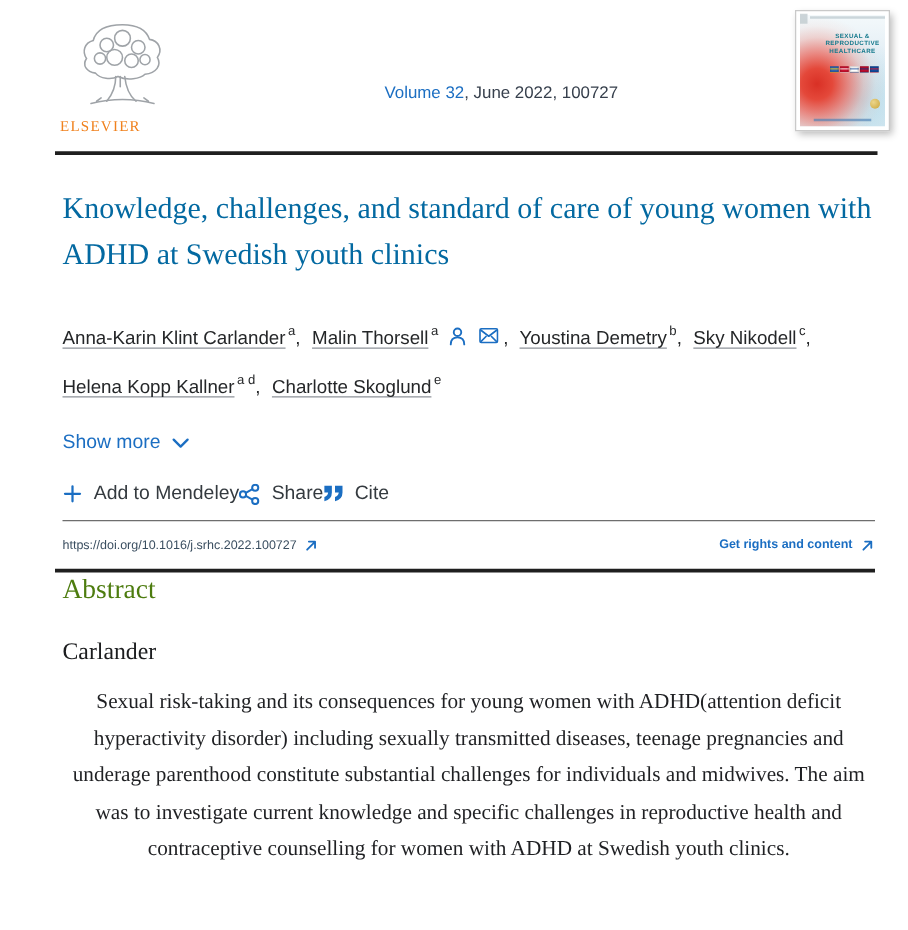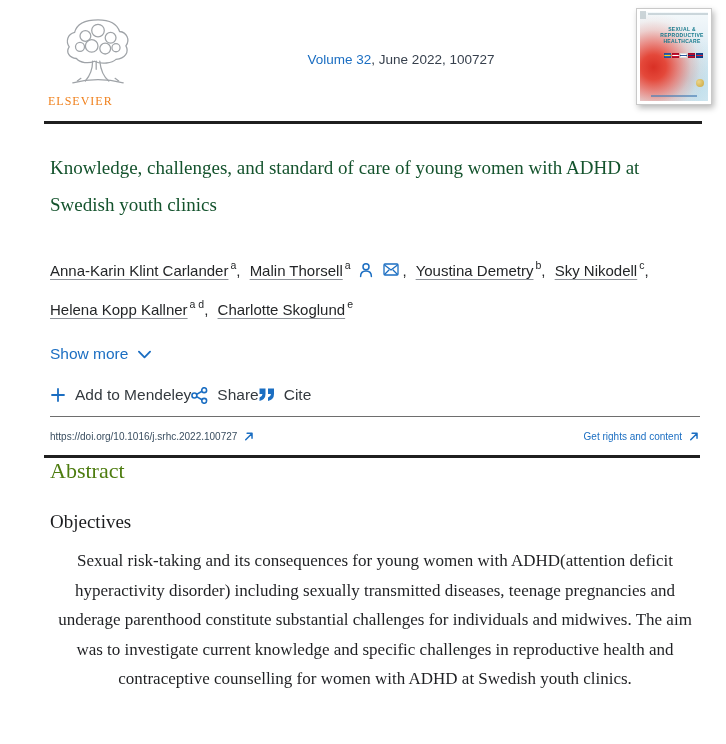--- a/index.html
+++ b/index.html
@@ -7,21 +7,21 @@
   body { width:726px; height:744px; font-family:"Liberation Sans", sans-serif; color:#1f2023; }
   .page { width:726px; height:744px; background:#fff; overflow:hidden; }
 
   
   header { display:flex; align-items:flex-start; padding:8px 14px 0 48px; }
   .logo { margin-top:8px; width:118px; cursor:pointer; }
   .logo svg { display:block; margin-left:14px; opacity:.85; }
   .logo-text { font-family:Liberation Serif, serif; font-size:12px; letter-spacing:1px; color:#f0811d; margin-top:2px; }
   .journal-meta { flex:1; text-align:center; padding-top:36px; }
   .journal-title { font-size:19.5px; color:#233042; text-decoration:none; cursor:pointer; }
-  .volume-line { margin-top:8px; font-size:13.5px; color:#37404d; }
+  .volume-line { margin-top:22px; font-size:13.5px; color:#37404d; }
   .volume-line a { color:#1b6ec2; text-decoration:none; cursor:pointer; }
 
   
   .cover { position:relative; width:76px; height:97px; background:#fff; border:1px solid #c9c9c9;
            box-shadow:2px 3px 6px rgba(0,0,0,.28); cursor:pointer; flex-shrink:0; }
   .cover-art { position:absolute; inset:3px;
       background:
         radial-gradient(circle at 20% 62%, #d93025 0%, #e4483a 16%, rgba(235,110,100,.78) 32%, rgba(240,160,150,.42) 48%, rgba(244,205,198,.18) 60%, rgba(0,0,0,0) 70%),
         radial-gradient(circle at 72% 76%, rgba(150,205,225,.55), rgba(0,0,0,0) 55%),
         linear-gradient(180deg, #f4f9fb 0%, #e6f0f6 30%, #dcebf3 100%); }
@@ -39,42 +39,42 @@
   .flag-is { background:linear-gradient(180deg,#134a9c 36%,#dc1e35 36% 62%,#134a9c 62%); }
   .cover-emblem { position:absolute; right:7px; bottom:17px; width:8px; height:8px; border-radius:50%;
       background:radial-gradient(circle at 35% 35%, #ecd58a, #c9a53b); }
   .cover-bottomline { position:absolute; bottom:7px; left:14px; right:14px; height:2px; background:#4a7fb5; opacity:.65; }
 
   .rule-dark { border:none; height:3px; background:#1f1f1f; margin:12px 24px 0 44px; }
   .rule-thin { border:none; height:1px; background:#6e6e6e; margin:0; }
 
   
   main { padding:0 26px 0 50px; }
-  h1 { font-family:"Liberation Serif", serif; font-weight:400; font-size:19px; line-height:37px;
-       color:#14532d; margin-top:25px; }
+  h1 { font-family:"Liberation Serif", serif; font-weight:400; font-size:24px; line-height:37px;
+       color:#0369a1; margin-top:25px; }
 
   .authors { margin-top:26px; font-size:15px; line-height:34px; color:#242628; }
   .author-name { color:#242628; text-decoration:underline; text-decoration-color:#8d9299;
        text-decoration-thickness:1px; text-underline-offset:3px; cursor:pointer; }
   .authors sup { font-size:10.5px; margin-left:2px; position:relative; top:-1px; }
   .sep { margin-right:5px; }
   .author-icons { display:inline-flex; gap:9px; margin:0 4px 0 7px; vertical-align:-2px; }
   .author-icons svg { display:block; cursor:pointer; }
 
   .show-more { margin-top:18px; background:none; border:none; display:inline-flex; align-items:center; gap:9px;
        font-family:"Liberation Sans", sans-serif; font-size:15.5px; color:#1b6ec2; cursor:pointer; padding:0; }
 
   .toolbar { margin-top:23px; display:flex; align-items:center; }
   .toolbar button { background:none; border:none; display:inline-flex; align-items:center; gap:9px;
        font-family:"Liberation Sans", sans-serif; font-size:15.5px; color:#343a3f; cursor:pointer; padding:0; }
 
   .rule-thin { margin-top:12px; }
   .doi-row { display:flex; justify-content:space-between; align-items:center; padding:13px 0 12px 0; font-size:10px; }
   .doi-link { color:#3a4e60; text-decoration:none; display:inline-flex; align-items:center; gap:5px; cursor:pointer; }
-  .rights-link { color:#1b6ec2; text-decoration:none; display:inline-flex; align-items:center; gap:5px; cursor:pointer; }
+  .rights-link { color:#1b6ec2; text-decoration:none; display:inline-flex; gap:5px; cursor:pointer;font-weight:bold; }
   .doi-bottom-rule { margin:0 0 0 -6px; border:none; height:3px; background:#1f1f1f; }
 
   .abstract h2 { font-family:"Liberation Serif", serif; font-weight:400; font-size:22px; color:#4d7c0f; }
   .abstract h3 { font-family:"Liberation Serif", serif; font-weight:400; font-size:19px; color:#1c1d1f; margin-top:27px; }
   .abstract p  { font-family:"Liberation Serif", serif; font-size:17px; line-height:29.5px; color:#1f2023; margin-top:13px;text-align:center; }
 </style>
 </head>
 <body>
 
 <div class="page">
@@ -199,18 +199,18 @@
         <svg viewBox="0 0 14 14" width="13" height="13" stroke="#1b6ec2" fill="none" stroke-width="1.6" stroke-linecap="round" stroke-linejoin="round">
           <path d="M4 10.5 L10.5 4 M5.5 3.5 H10.8 V8.8"></path>
         </svg>
       </a>
     </div>
 
     <hr class="doi-bottom-rule">
 
     <section class="abstract">
       <h2>Abstract</h2>
-      <h3>Objectives</h3>
+      <h3>Carlander</h3>
       <p>Sexual risk-taking and its consequences for young women with ADHD(attention deficit hyperactivity disorder) including sexually transmitted diseases, teenage pregnancies and underage parenthood constitute substantial challenges for individuals and midwives. The aim was to investigate current knowledge and specific challenges in reproductive health and contraceptive counselling for women with ADHD at Swedish youth clinics.</p>
     </section>
   </main>
 
 </div>
 
 </body></html>

